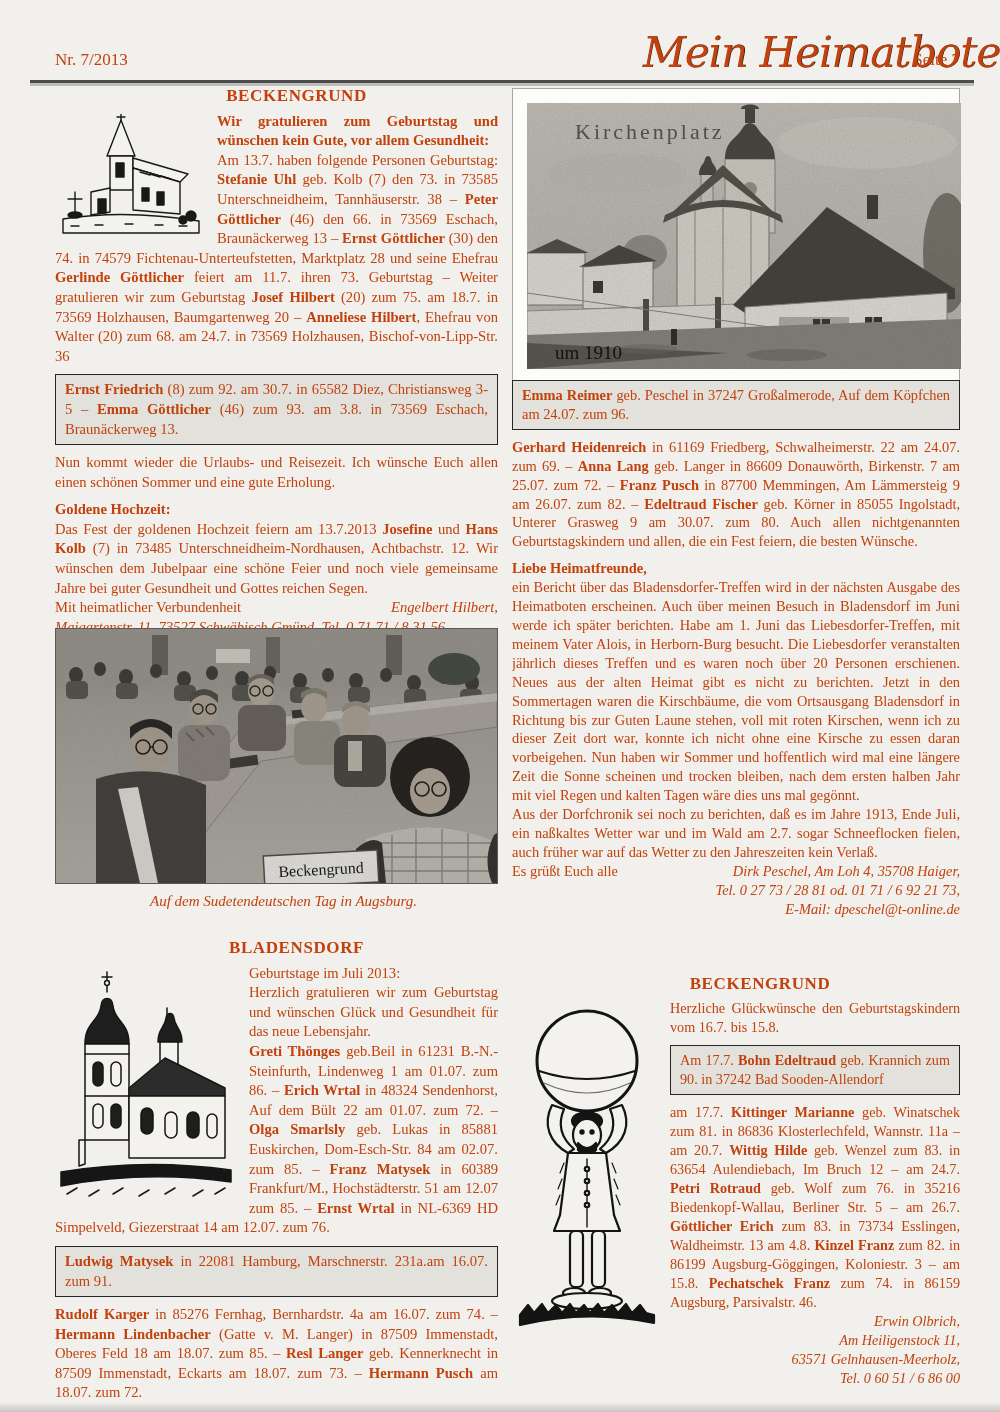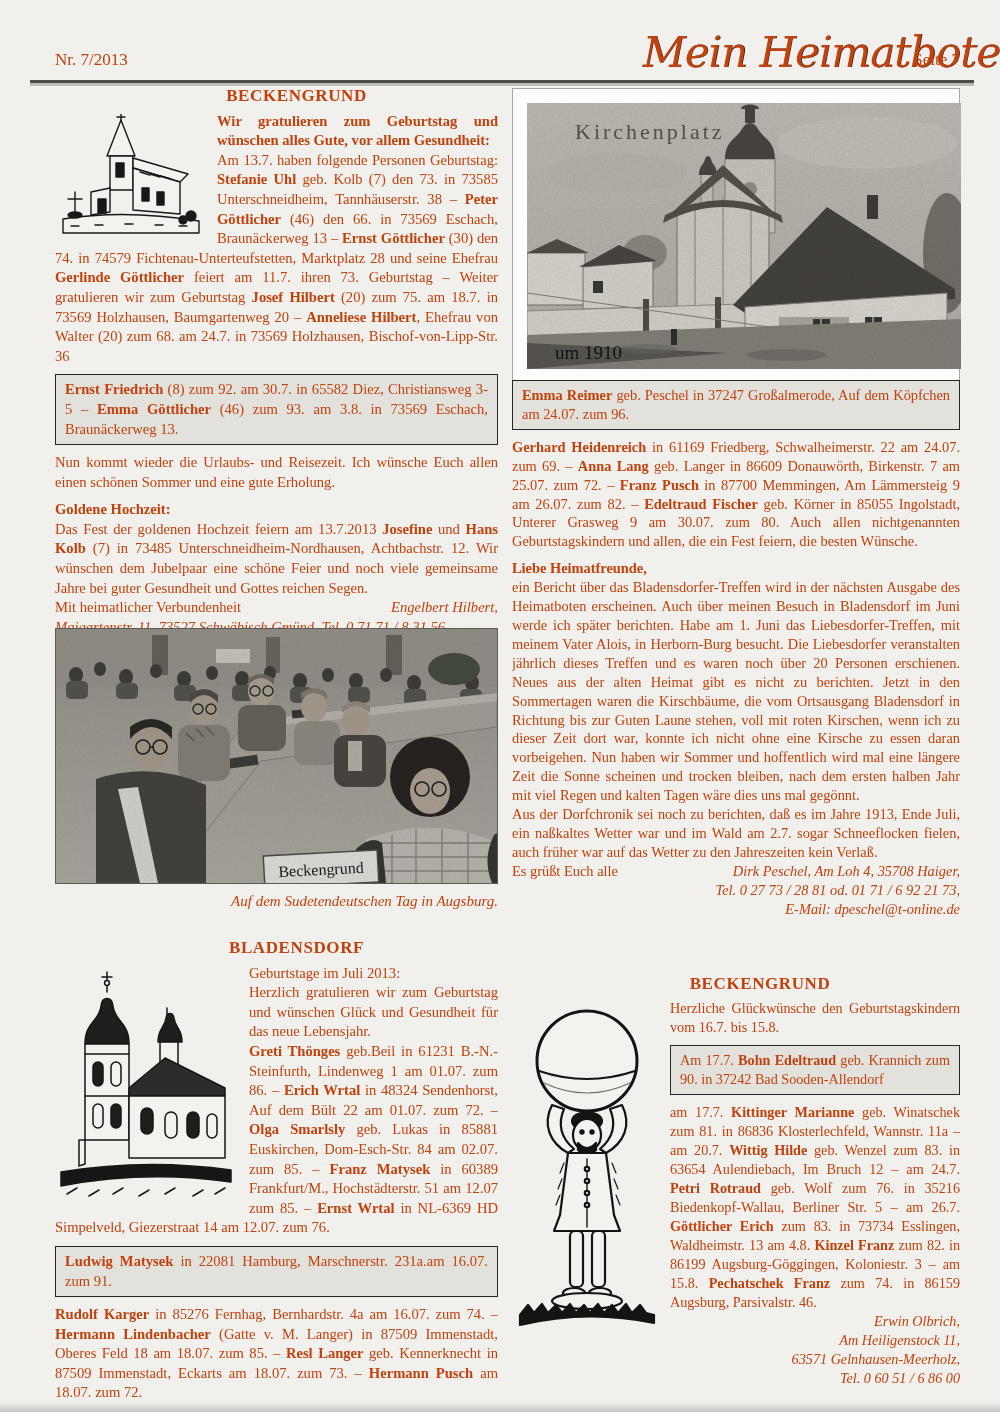--- a/index.html
+++ b/index.html
@@ -25,21 +25,21 @@
   p{margin:0;}
   .mt{margin-top:8px;}
   .bhead{font-weight:bold;}
   .b{font-weight:700;}
   .i{font-style:italic;}
   .floatimg{float:left;}
   .gbox{border:1.6px solid #262626;background:#e2e1dc;padding:5px 9px;margin:8px 0;}
   .gbox.inflow{overflow:hidden;}
   .line2{display:flex;justify-content:space-between;}
   .rightit{text-align:right;font-style:italic;}
-  .caption{font-style:italic;font-size:15px;margin-top:9px;text-align:right;margin-left:14px;}
+  .caption{font-style:italic;font-size:15px;margin-top:9px;text-align:center;margin-left:14px;}
   .photoframe{border:1px solid #5d5a55;line-height:0;}
   .photomatte{background:#fcfcfa;border:1px solid #a9a6a0;padding:14px;line-height:0;}
   svg{display:block;}
 </style>
 </head>
 <body>
 
 <div class="page">
 
   <div class="hdr-issue">Nr. 7/2013</div>
@@ -73,21 +73,21 @@
             <line x1="95" y1="60" x2="105" y2="63"></line>
             <line x1="106" y1="62" x2="116" y2="65"></line>
           <line x1="16" y1="112" x2="24" y2="112"></line>
             <line x1="40" y1="111" x2="48" y2="111"></line>
             <line x1="70" y1="110" x2="78" y2="110"></line>
             <line x1="100" y1="111" x2="108" y2="111"></line>
             <line x1="124" y1="112" x2="132" y2="112"></line>
         </g>
       </svg>
     </div>
-    <p class="bhead">Wir gratulieren zum Geburtstag und wünschen alles Gute, vor allem Gesundheit:</p>
+    <p class="bhead">Wir gratulieren zum Geburtstag und wünschen kein Gute, vor allem Gesundheit:</p>
     <p><span>Am 13.7. haben folgende Personen Geburtstag: </span><span class="b">Stefanie Uhl</span><span> geb. Kolb (7) den 73. in 73585 Unterschneidheim, Tannhäuserstr. 38 – </span><span class="b">Peter Göttlicher</span><span> (46) den 66. in 73569 Eschach, Braunäckerweg 13 – </span><span class="b">Ernst Göttlicher</span><span> (30) den 74. in 74579 Fichtenau-Unterteufstetten, Marktplatz 28 und seine Ehefrau </span><span class="b">Gerlinde Göttlicher</span><span> feiert am 11.7. ihren 73. Geburtstag – Weiter gratulieren wir zum Geburtstag </span><span class="b">Josef Hilbert</span><span> (20) zum 75. am 18.7. in 73569 Holzhausen, Baumgartenweg 20 – </span><span class="b">Anneliese Hilbert</span><span>, Ehefrau von Walter (20) zum 68. am 24.7. in 73569 Holzhausen, Bischof-von-Lipp-Str. 36</span></p>
     <div class="gbox">
       <p><span class="b">Ernst Friedrich</span><span> (8) zum 92. am 30.7. in 65582 Diez, Christiansweg 3-5 – </span><span class="b">Emma Göttlicher</span><span> (46) zum 93. am 3.8. in 73569 Eschach, Braunäckerweg 13.</span></p>
     </div>
     <p>Nun kommt wieder die Urlaubs- und Reisezeit. Ich wünsche Euch allen einen schönen Sommer und eine gute Erholung.</p>
     <p class="bhead mt">Goldene Hochzeit:</p>
     <p><span>Das Fest der goldenen Hochzeit feiern am 13.7.2013 </span><span class="b">Josefine</span><span> und </span><span class="b">Hans Kolb</span><span> (7) in 73485 Unterschneidheim-Nordhausen, Achtbachstr. 12. Wir wünschen dem Jubelpaar eine schöne Feier und noch viele gemeinsame Jahre bei guter Gesundheit und Gottes reichen Segen.</span></p>
     <p class="line2">
       <span>Mit heimatlicher Verbundenheit</span>
       <span class="i">Engelbert Hilbert,</span>

